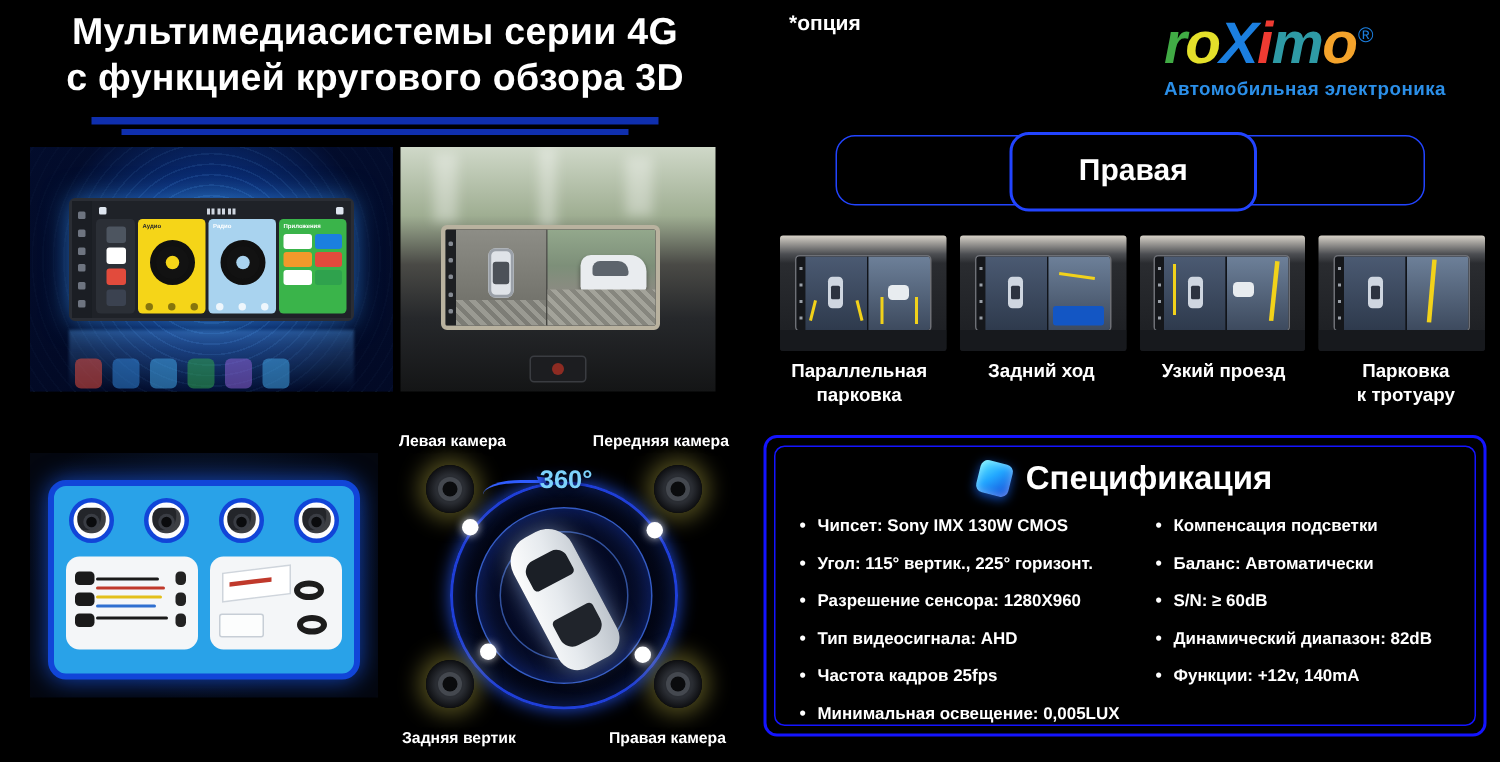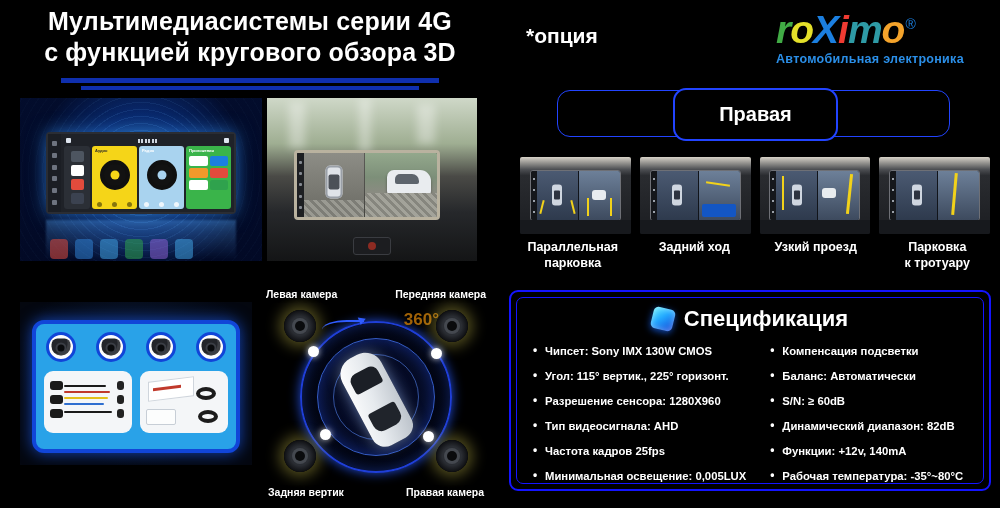--- a/index.html
+++ b/index.html
@@ -11,21 +11,21 @@
   }
   .stage { position:absolute; inset:0; background:#000; }
 
   
   .title-block { position:absolute; left:0; top:6px; width:500px; text-align:center; }
   .title-line { font-size:25px; font-weight:bold; line-height:1.22; letter-spacing:.2px; }
   .rule1 { width:378px; height:5px; background:#0f2fae; margin:11px auto 0 auto; }
   .rule2 { width:338px; height:4px; background:#0f2fae; margin:3px auto 0 auto; }
 
   
-  .opt-note { position:absolute; left:526px; top:24px; font-size:21px; font-weight:bold; }
+  .opt-note { position:absolute; left:526px; top:7px; font-size:14px; font-weight:bold; }
 
   
   .logo-wrap { position:absolute; right:14px; top:10px; width:210px; }
   .logo-word { font-size:39px; font-weight:bold; font-style:italic; letter-spacing:-1px;
                line-height:1; white-space:nowrap; }
   .logo-word span { display:inline-block; }
   .lg-r{color:#41ab45;} .lg-o1{color:#e4e02a;} .lg-x{color:#1b7fe0;}
   .lg-i{color:#ef3b32;} .lg-m{color:#2e9aa5;} .lg-o2{color:#f4a32b;}
   .logo-reg { font-size:14px; vertical-align:super; color:#1b7fe0; font-style:normal;
               font-weight:normal; margin-left:1px; }
@@ -168,21 +168,21 @@
   .p4 .camdot { position:absolute; width:32px; height:32px; border-radius:50%;
         background:radial-gradient(circle,#2a2d33 42%,#0e0f12 70%);
         box-shadow:0 0 14px 5px rgba(210,200,80,.38); }
   .p4 .camdot::after { content:""; position:absolute; left:50%; top:50%; transform:translate(-50%,-50%);
         width:10px; height:10px; border-radius:50%; background:#0a0b0d; box-shadow:0 0 0 3px #44484f; }
   .p4 .cd-tl { left:26px; top:24px; } .p4 .cd-tr { right:26px; top:24px; }
   .p4 .cd-bl { left:26px; bottom:28px; } .p4 .cd-br { right:26px; bottom:28px; }
   .p4 .whitedot { position:absolute; width:11px; height:11px; border-radius:50%; background:#fff;
         box-shadow:0 0 6px rgba(255,255,255,.8); }
   .p4 .deg { position:absolute; left:50%; top:24px; transform:translateX(-46%);
-        font-size:17px; font-weight:bold; color:#a16207; text-shadow:0 0 6px #000;margin-left:44px; }
+        font-size:17px; font-weight:bold; color:#7dd3fc; text-shadow:0 0 6px #000; }
   .p4 .arrow { position:absolute; left:64px; top:34px; width:42px; height:16px;
         border-top:2px solid #2f5cff; border-radius:60% 0 0 0; }
   .p4 .arrow::after { content:""; position:absolute; right:-2px; top:-6px;
         border-left:7px solid #2f5cff; border-top:4px solid transparent;
         border-bottom:4px solid transparent; transform:rotate(-22deg); }
   .p4 .cl { position:absolute; font-size:10.5px; font-weight:bold; color:#fff; white-space:nowrap;
         text-shadow:0 0 4px #000; }
   .p4 .cl-lt { left:8px; top:2px; } .p4 .cl-rt { right:8px; top:2px; }
   .p4 .cl-lb { left:10px; bottom:2px; } .p4 .cl-rb { right:10px; bottom:2px; }
 
@@ -539,18 +539,17 @@
         <div class="spec-item">Тип видеосигнала: AHD</div>
         <div class="spec-item">Частота кадров 25fps</div>
         <div class="spec-item">Минимальная освещение: 0,005LUX</div>
       </div>
       <div class="spec-col right">
         <div class="spec-item">Компенсация подсветки</div>
         <div class="spec-item">Баланс: Автоматически</div>
         <div class="spec-item">S/N: ≥ 60dB</div>
         <div class="spec-item">Динамический диапазон: 82dB</div>
         <div class="spec-item">Функции: +12v, 140mA</div>
-        <div class="spec-item">Рабочая температура: -35°~80°C</div>
       </div>
     </div>
   </div>
 
 </div>
 
 </body></html>

